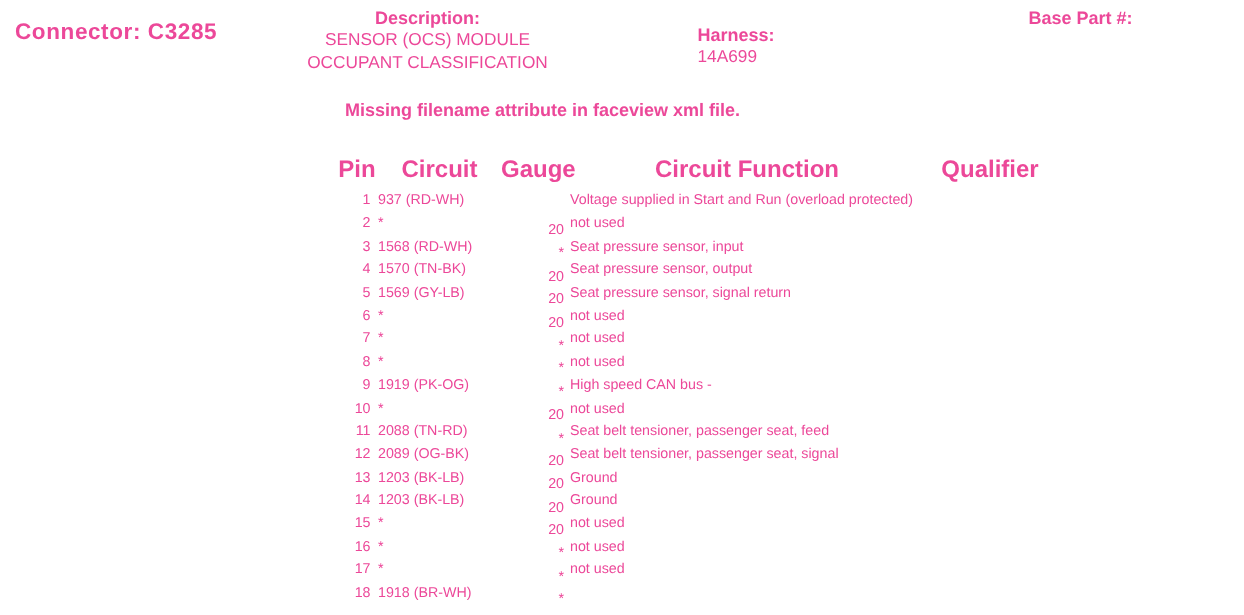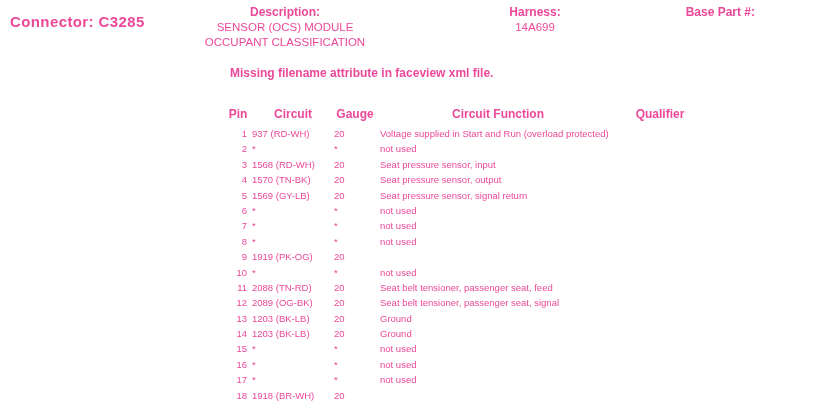--- a/index.html
+++ b/index.html
@@ -28,23 +28,23 @@
   .desc-block {
     position: absolute;
     left: 150px;
     top: 5px;
     width: 270px;
     text-align: center;
   }
   .harness-block {
     position: absolute;
     left: 465px;
-    top: 5px;
+    top: 16px;
     width: 140px;
-    text-align: center;
+    text-align: left;
   }
   .basepart-block {
     position: absolute;
     right: 3px;
     top: 5px;
     text-align: right;
     margin-left: 28px;
   }
   .block-label {
     font-size: 12px;
@@ -70,38 +70,38 @@
   .pin-table {
     position: absolute;
     left: 224px;
     top: 106px;
   }
   .grid-row {
     display: grid;
     grid-template-columns: 28px 82px 42px 244px 80px;
   }
   .thead {
-    font-size: 12px;
+    font-size: 16px;
     font-weight: bold;
     line-height: 16px;
     margin-bottom: 4px;
   }
   .thead .th {
     text-align: center;
     white-space: nowrap;
   }
   .tr {
     font-size: 9.5px;
     line-height: 15.4px;
     height: 15.4px;
     white-space: nowrap;
   }
   .td.pin   { text-align: right; padding-right: 5px; }
   .td.circuit { text-align: left; }
-  .td.gauge { text-align: left; }
+  .td.gauge { text-align: right; margin-top: 20px; }
   .td.func  { text-align: left; padding-left: 4px; }
   .td.qual  { text-align: center; }
 </style>
 </head>
 <body>
 
 <div class="page">
 
   <div class="connector-title">Connector: C3285</div>
 
@@ -192,20 +192,21 @@
       <div class="td circuit">*</div>
       <div class="td gauge">*</div>
       <div class="td func">not used</div>
       <div class="td qual"></div>
     </div>
 
     <div class="grid-row tr">
       <div class="td pin">9</div>
       <div class="td circuit">1919 (PK-OG)</div>
       <div class="td gauge">20</div>
+      <div class="td func">High speed CAN bus -</div>
       <div class="td qual"></div>
     </div>
 
     <div class="grid-row tr">
       <div class="td pin">10</div>
       <div class="td circuit">*</div>
       <div class="td gauge">*</div>
       <div class="td func">not used</div>
       <div class="td qual"></div>
     </div>

